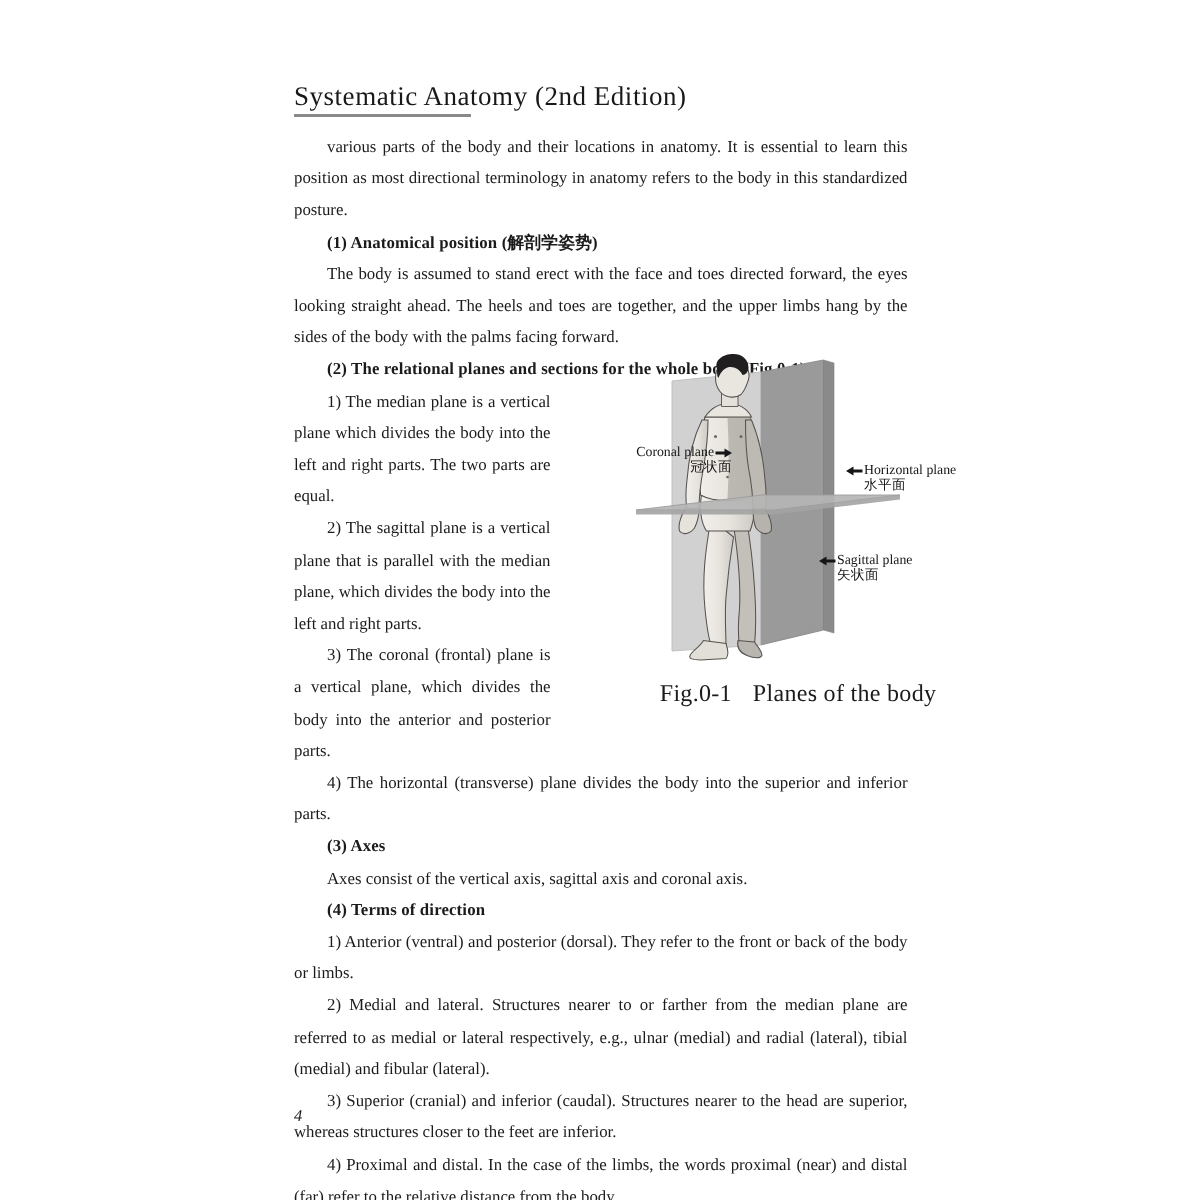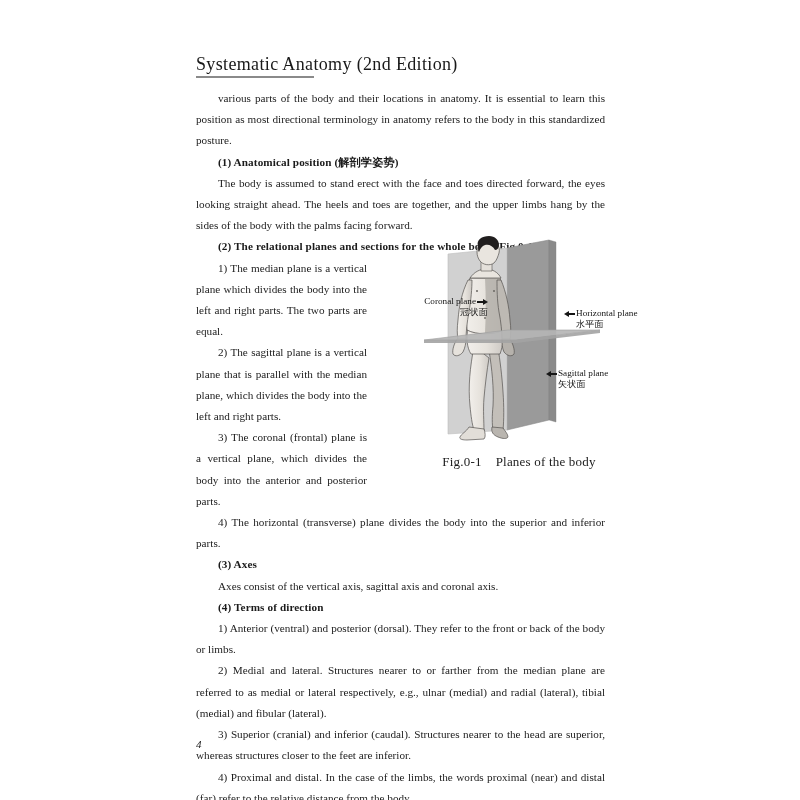--- a/index.html
+++ b/index.html
@@ -92,25 +92,25 @@
     margin-left: 28px;
   }
   .fig-canvas {
     position: absolute;
     left: 0; top: 0;
     width: 230px;
     height: 215px;
   }
   .fig-caption {
     position: absolute;
-    left: 0;
+    left: 13px;
     top: 220px;
     width: 230px;
     text-align: center;
-    font-size: 13px;
+    font-size: 16px;
     color: #1b1b1b;
     letter-spacing: 0.2px;
   }
   .fig-caption .cap-gap { display: inline-block; width: 14px; }
 
   
   .fig-label {
     position: absolute;
     font-size: 9.2px;
     line-height: 11.4px;

